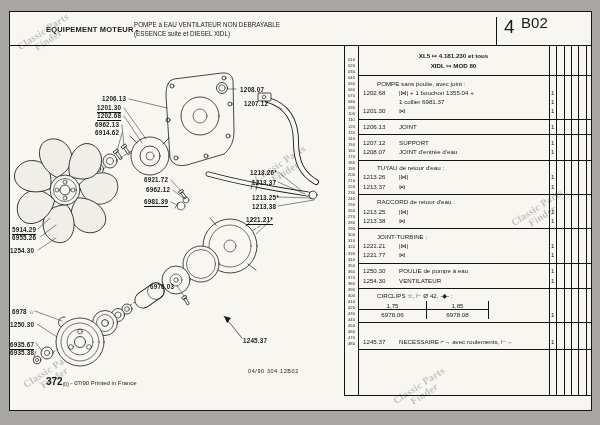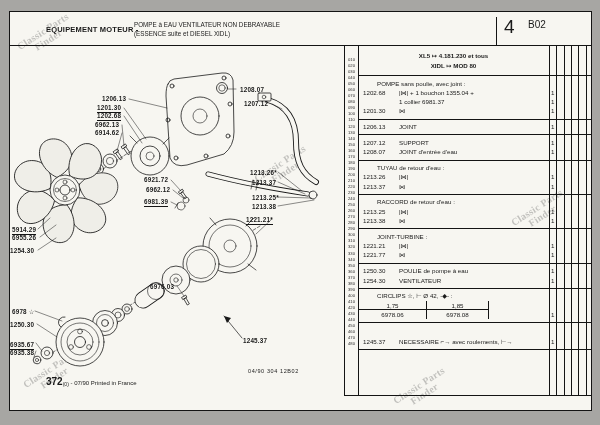--- a/index.html
+++ b/index.html
@@ -9,21 +9,21 @@
 
   
   #wmlayer{position:absolute;inset:0}
   .wm{position:absolute;transform:rotate(-33deg);color:rgba(70,70,70,.30);font-weight:bold;font-size:10px;line-height:9.5px;text-align:center;letter-spacing:.3px;white-space:nowrap;font-family:"Liberation Serif","DejaVu Serif",serif}
 
   
   #hdr-section{position:absolute;left:36px;top:13px;font-size:7.5px;font-weight:bold;letter-spacing:.2px}
   #hdr-title{position:absolute;left:124px;top:9px;font-size:6.3px;line-height:8.6px}
   #hdr-page{position:absolute;left:494px;top:4px;white-space:nowrap}
   #page-num{font-size:19px;letter-spacing:.5px}
-  #page-code{font-size:10px;position:relative;top:-5px;margin-left:13px}
+  #page-code{font-size:15px;position:relative;top:-5px;margin-left:6px}
   .hdr-rule{position:absolute;left:0;top:33px;width:100%;height:1px;background:#141414}
   .hdr-div{position:absolute;left:486px;top:5px;width:1px;height:28px;background:#141414}
 
   
   #drawing{position:absolute;left:0;top:0;width:348px;height:399px}
   #dlabels{position:absolute;inset:0;pointer-events:none}
   .dlabel{position:absolute;font-size:6.3px;font-weight:bold;letter-spacing:.2px;white-space:nowrap}
   .dlabel.u{border-bottom:.8px solid #141414;padding-bottom:.5px}
   #printcode{position:absolute;left:238px;top:356px;font-size:5.5px;letter-spacing:.6px}
   #footnote{position:absolute;left:36px;top:364px;font-size:6px}

